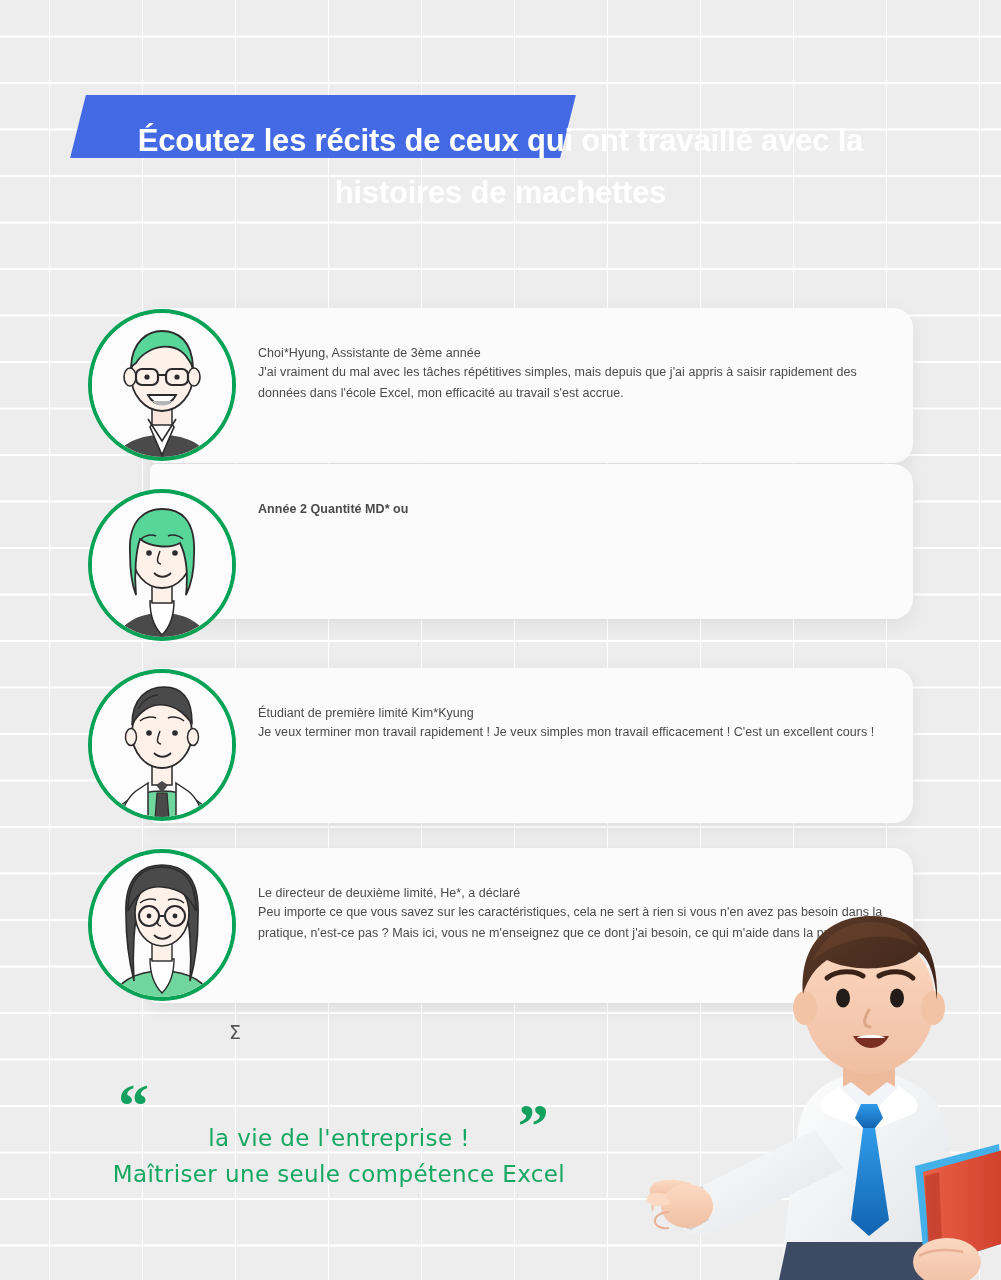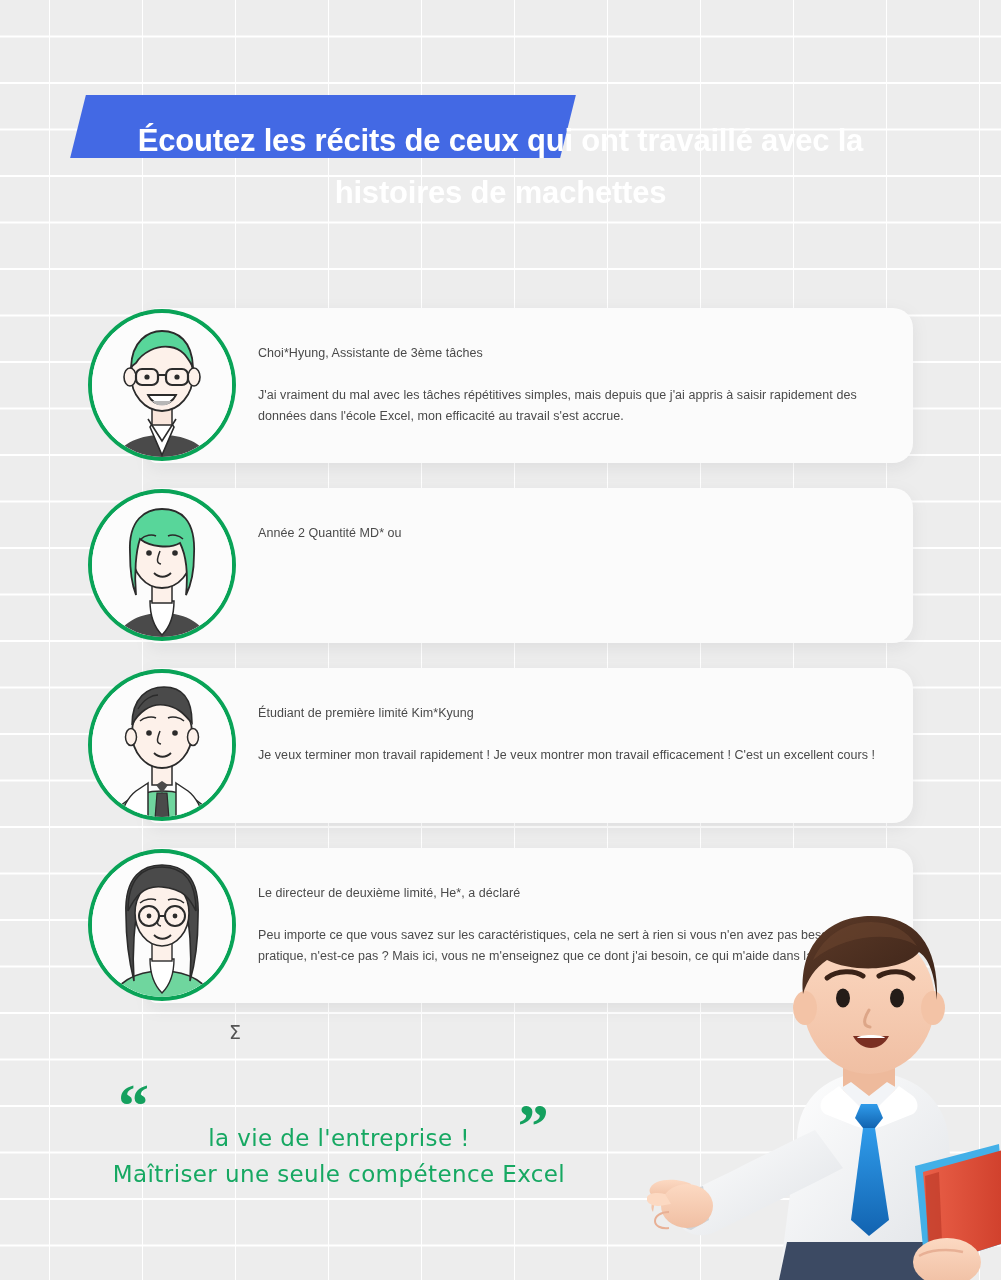--- a/index.html
+++ b/index.html
@@ -49,21 +49,20 @@
     box-shadow:0 5px 16px rgba(120,120,130,0.13);
   }
   .card-inner{
     position:absolute; left:108px; top:36px; right:24px;
   }
   .c-name{
     font-size:12.5px; color:#4a4a4a; line-height:18px;
     letter-spacing:0.05px;
   }
   .c-body{
-    margin-top:23px;
     font-size:12.5px; color:#4a4a4a; line-height:20.5px;
     letter-spacing:0.05px;
   }
 
   
   .avatar{
     position:absolute; left:88px;
     width:148px; height:152px;
     border-radius:50%;
     border:4px solid #09a357;
@@ -114,21 +113,21 @@
   <div class="header-wrap">
     <div class="banner"></div>
     <div class="title">
       <span>Écoutez les récits de ceux qui ont travaillé avec la</span>
       <span class="l2">histoires de machettes</span>
     </div>
   </div>
 
   <div class="card" style="top:308px;">
     <div class="card-inner">
-      <div class="c-name">Choi*Hyung, Assistante de 3ème tâches</div>
+      <div class="c-name">Choi*Hyung, Assistante de 3ème année</div>
       <div class="c-body">J'ai vraiment du mal avec les tâches répétitives simples, mais depuis que j'ai appris à saisir rapidement des données dans l'école Excel, mon efficacité au travail s'est accrue.</div>
     </div>
   </div>
   <div class="avatar" style="top:309px;">
     <svg viewBox="0 0 140 140">
       <rect width="140" height="140" fill="#fcfcfc"></rect>
       <path d="M70 120 C40 120 26 134 22 144 L118 144 C114 134 100 120 70 120Z" fill="#4a4a4a"></path>
       <path d="M58 112 L70 140 L82 112 L78 106 L62 106Z" fill="#ffffff" stroke="#2b2b2b" stroke-width="1.6"></path>
       <path d="M56 104 L70 126 L84 104" fill="none" stroke="#2b2b2b" stroke-width="1.6"></path>
       <rect x="60" y="92" width="20" height="18" fill="#f9e6dc" stroke="#2b2b2b" stroke-width="1.5"></rect>
@@ -139,21 +138,21 @@
       <rect x="44" y="54" width="22" height="16" rx="6" fill="none" stroke="#2b2b2b" stroke-width="2.2"></rect>
       <rect x="74" y="54" width="22" height="16" rx="6" fill="none" stroke="#2b2b2b" stroke-width="2.2"></rect>
       <line x1="66" y1="60" x2="74" y2="60" stroke="#2b2b2b" stroke-width="2.2"></line>
       <circle cx="55" cy="62" r="2.6" fill="#2b2b2b"></circle>
       <circle cx="85" cy="62" r="2.6" fill="#2b2b2b"></circle>
       <path d="M56 80 C62 92 78 92 84 80 Z" fill="#ffffff" stroke="#2b2b2b" stroke-width="1.8"></path>
       <path d="M60 86 C65 92 75 92 80 86" fill="#b7b7b7"></path>
     </svg>
   </div>
 
-  <div class="card" style="top:488px;">
+  <div class="card" style="top:464px;font-weight:bold;">
     <div class="card-inner">
       <div class="c-name">Année 2 Quantité MD* ou</div>
     </div>
   </div>
   <div class="avatar" style="top:489px;">
     <svg viewBox="0 0 140 140">
       <rect width="140" height="140" fill="#fcfcfc"></rect>
       <path d="M70 118 C42 118 28 132 24 144 L116 144 C112 132 98 118 70 118Z" fill="#4a4a4a"></path>
       <path d="M58 106 C58 120 62 132 70 140 C78 132 82 120 82 106Z" fill="#ffffff" stroke="#2b2b2b" stroke-width="1.5"></path>
       <rect x="60" y="90" width="20" height="18" fill="#fdf1ea" stroke="#2b2b2b" stroke-width="1.5"></rect>
@@ -164,21 +163,21 @@
       <path d="M68 56 C65 64 64 68 69 69" fill="none" stroke="#2b2b2b" stroke-width="1.5"></path>
       <path d="M62 78 C67 83 74 83 79 78" fill="none" stroke="#2b2b2b" stroke-width="1.8"></path>
       <path d="M49 44 C53 40 60 39 64 41" fill="none" stroke="#2b2b2b" stroke-width="1.5"></path>
       <path d="M76 41 C80 39 87 40 91 44" fill="none" stroke="#2b2b2b" stroke-width="1.5"></path>
     </svg>
   </div>
 
   <div class="card" style="top:668px;">
     <div class="card-inner">
       <div class="c-name">Étudiant de première limité Kim*Kyung</div>
-      <div class="c-body">Je veux terminer mon travail rapidement ! Je veux montrer mon travail efficacement ! C'est un excellent cours !</div>
+      <div class="c-body">Je veux terminer mon travail rapidement ! Je veux simples mon travail efficacement ! C'est un excellent cours !</div>
     </div>
   </div>
   <div class="avatar" style="top:669px;">
     <svg viewBox="0 0 140 140">
       <rect width="140" height="140" fill="#fcfcfc"></rect>
       <path d="M70 116 C40 116 24 132 20 144 L120 144 C116 132 100 116 70 116Z" fill="#6fd69e" stroke="#2b2b2b" stroke-width="1.5"></path>
       <path d="M56 108 L44 116 C36 122 30 134 28 144 L56 144 Z" fill="#ffffff" stroke="#2b2b2b" stroke-width="1.5"></path>
       <path d="M84 108 L96 116 C104 122 110 134 112 144 L84 144 Z" fill="#ffffff" stroke="#2b2b2b" stroke-width="1.5"></path>
       <rect x="60" y="90" width="20" height="20" fill="#fdf1ea" stroke="#2b2b2b" stroke-width="1.5"></rect>
       <path d="M64 110 L70 118 L76 110 L70 106Z" fill="#4a4a4a"></path>

